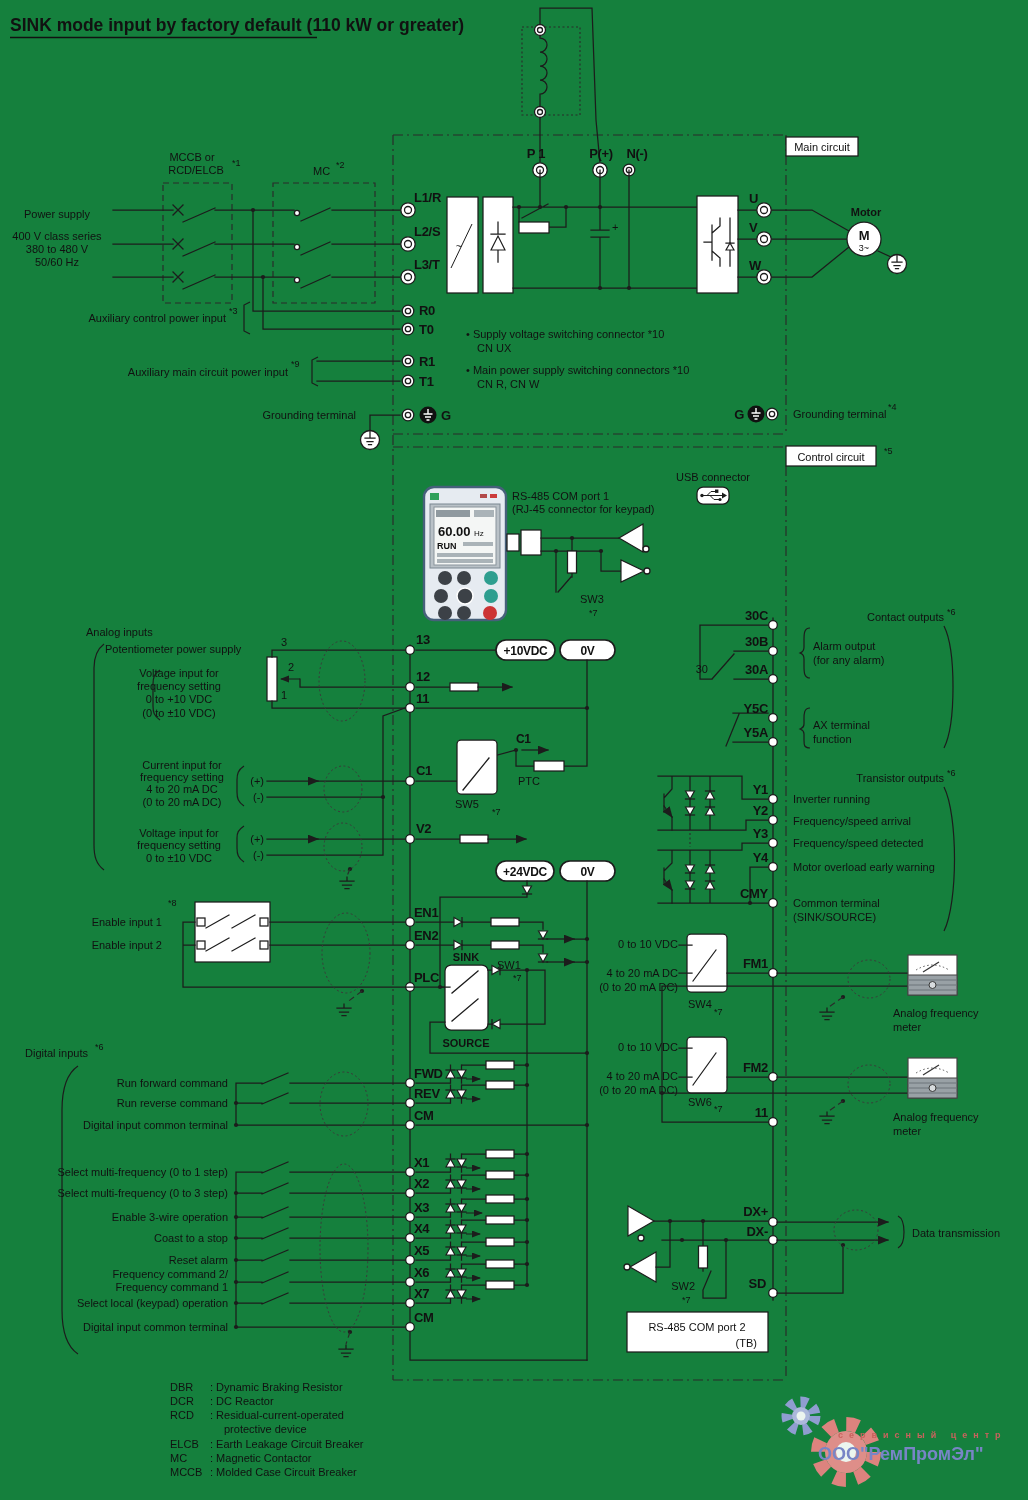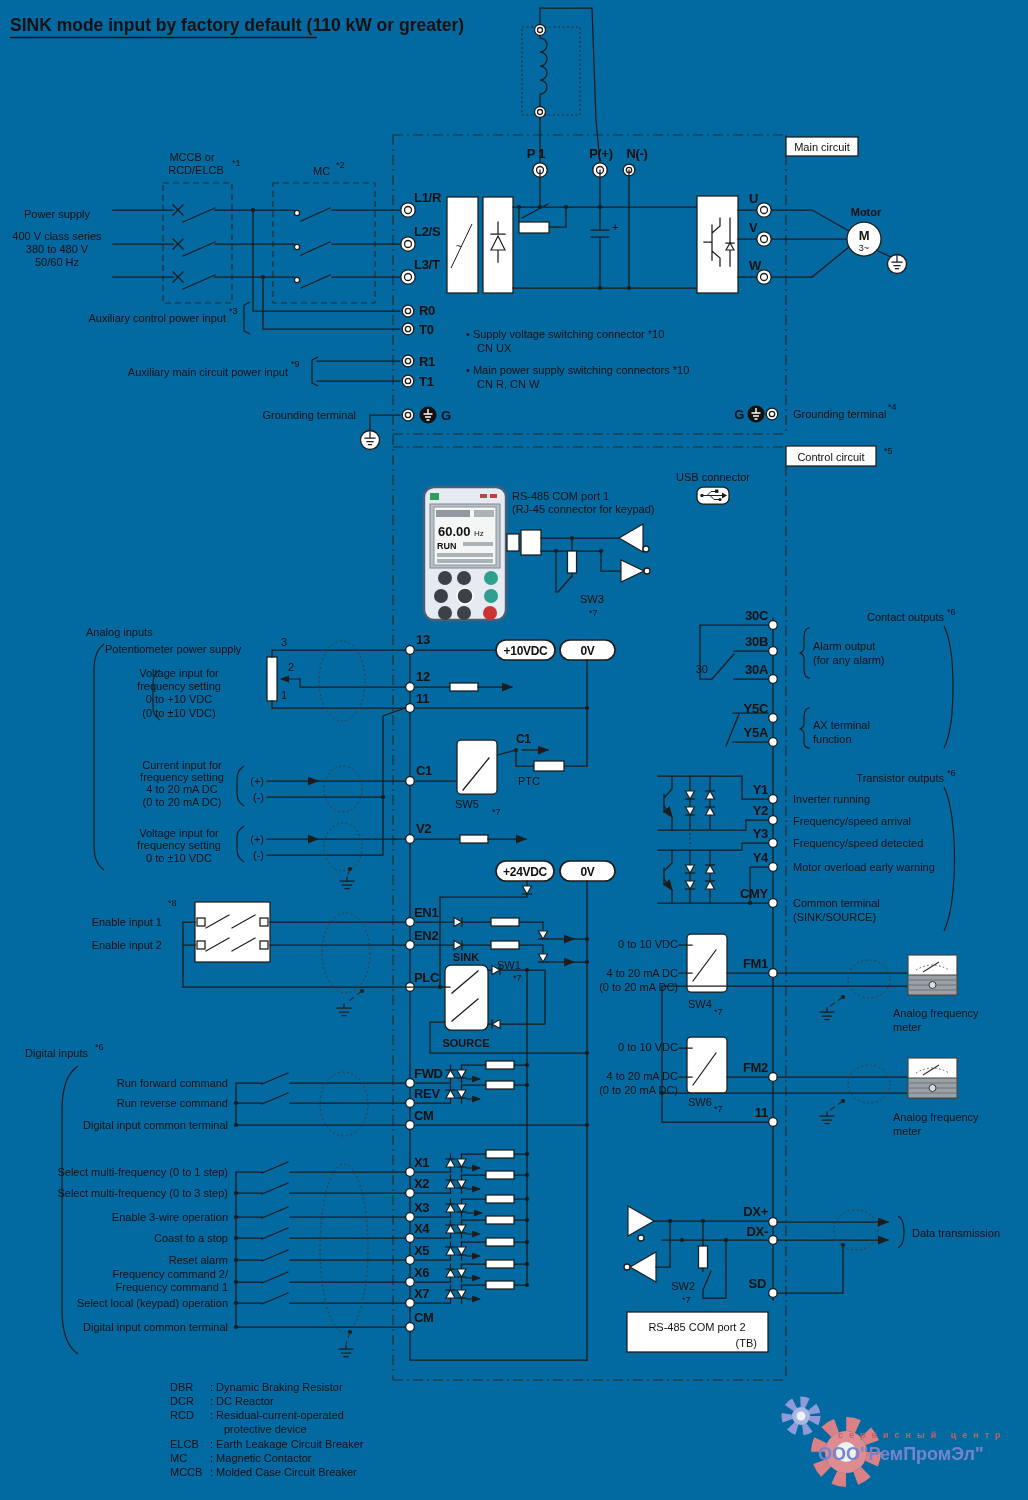--- a/index.html
+++ b/index.html
@@ -1,16 +1,16 @@
 <!DOCTYPE html>
 <html><head>
 <meta charset="utf-8">
 <style>
   html,body{margin:0;padding:0;background:#fff}
-  #page{position:relative;width:1028px;height:1500px;background:#0369a1;overflow:hidden}
+  #page{position:relative;width:1028px;height:1500px;background:#15803d;overflow:hidden}
   svg text{font-family:"Liberation Sans",sans-serif;fill:#111}
   .ttl{font-size:17.5px;font-weight:bold}
   .t11{font-size:11px}
   .t9{font-size:9px}
   .t8{font-size:8px}
   .sup{font-size:9px}
   .lbl{font-size:13px;font-weight:bold;letter-spacing:-.3px}
   .lbl2{font-size:12px;font-weight:bold;letter-spacing:-.3px}
   .mid{text-anchor:middle}
   .end{text-anchor:end}

